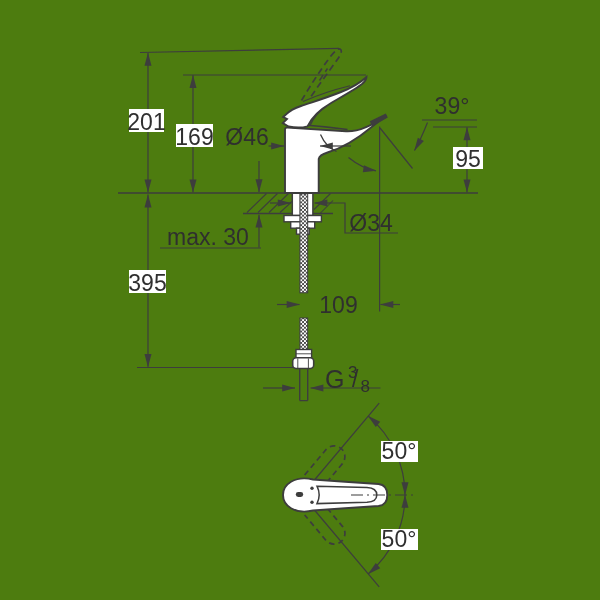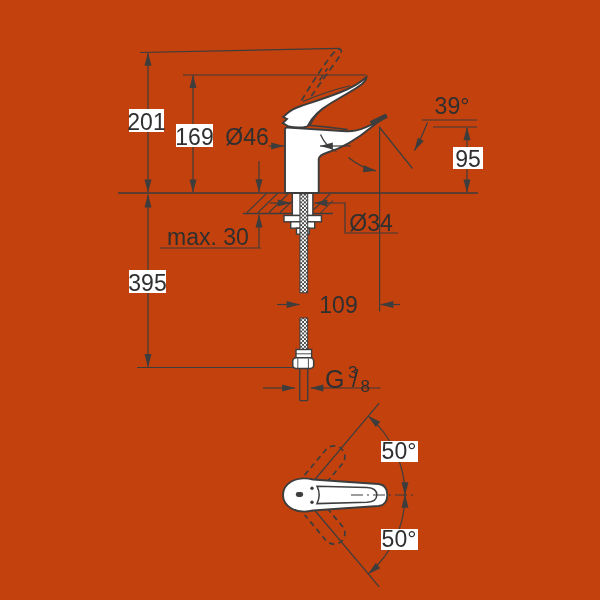--- a/index.html
+++ b/index.html
@@ -1,16 +1,16 @@
 <!DOCTYPE html>
 <html><head>
 <meta charset="utf-8">
 <style>
   html,body{margin:0;padding:0;background:#ffffff;}
-  .stage{position:relative;width:600px;height:600px;background:#c2410c;overflow:hidden;}
+  .stage{position:relative;width:600px;height:600px;background:#4d7c0f;overflow:hidden;}
   svg{display:block;}
   text{font-family:"Liberation Sans","DejaVu Sans",sans-serif;fill:#2f2f2f;}
   .dtxt{font-size:23px;}
   .thin{stroke:#3d3d3d;stroke-width:1.2;fill:none;}
   .objf{stroke:#3d3d3d;stroke-width:1.9;fill:#ffffff;}
   .med{stroke:#3d3d3d;stroke-width:1.4;fill:none;}
   .hatch{stroke:#3d3d3d;stroke-width:1.05;fill:none;}
   .whitefill{fill:#ffffff;stroke:#3d3d3d;}
 </style>
 </head>

